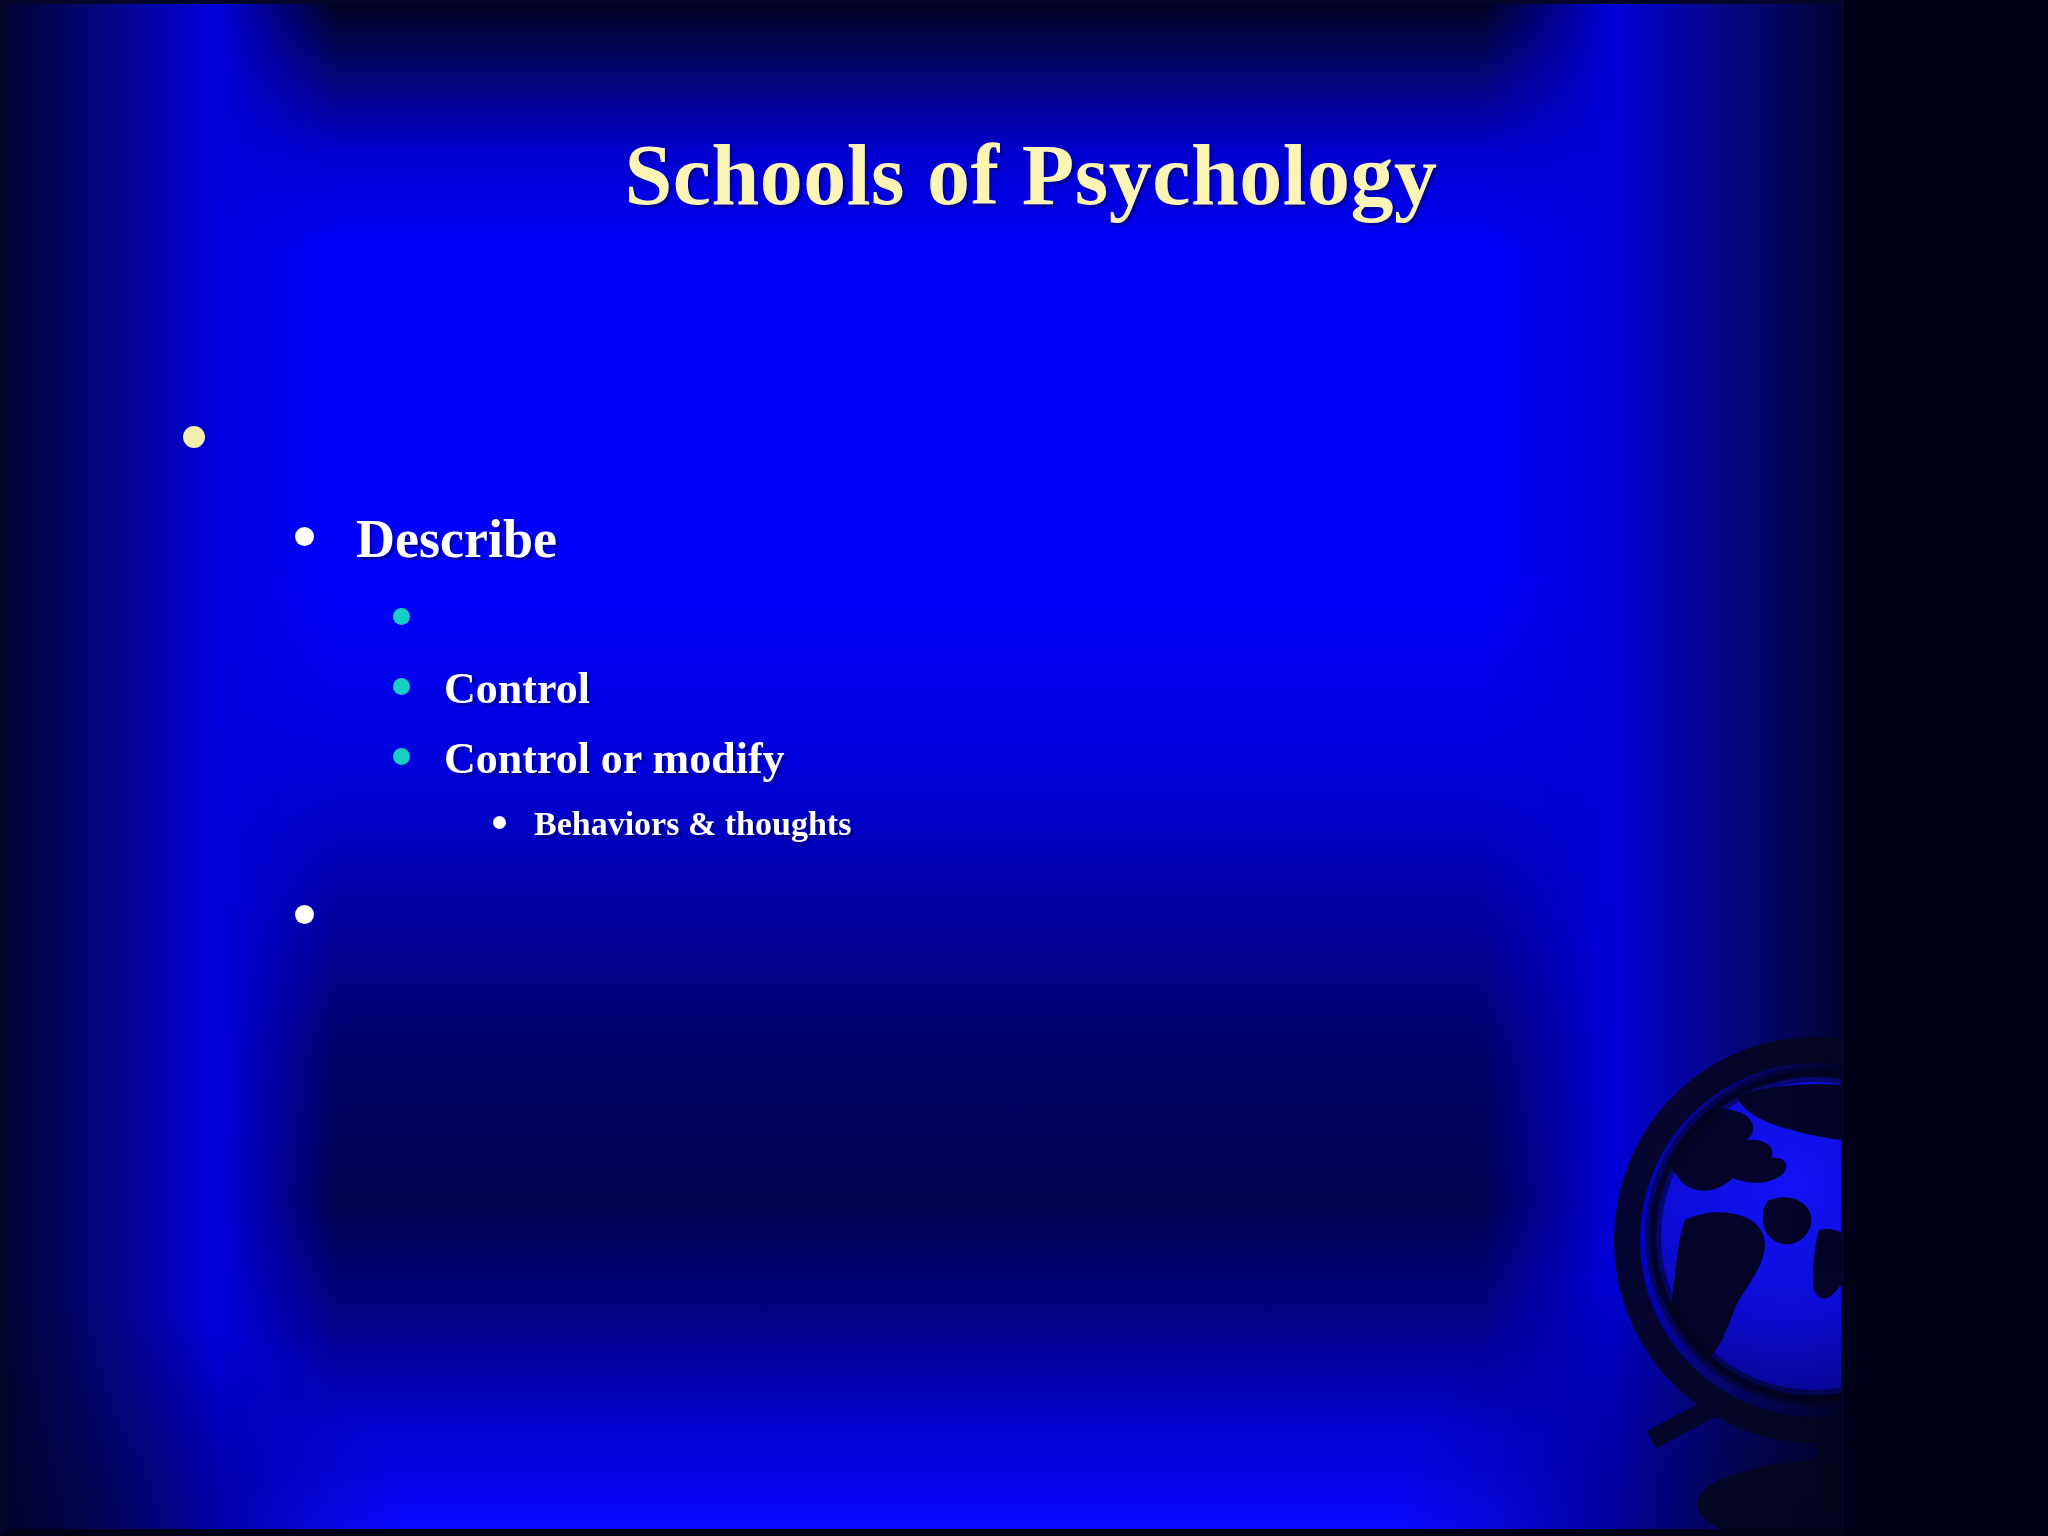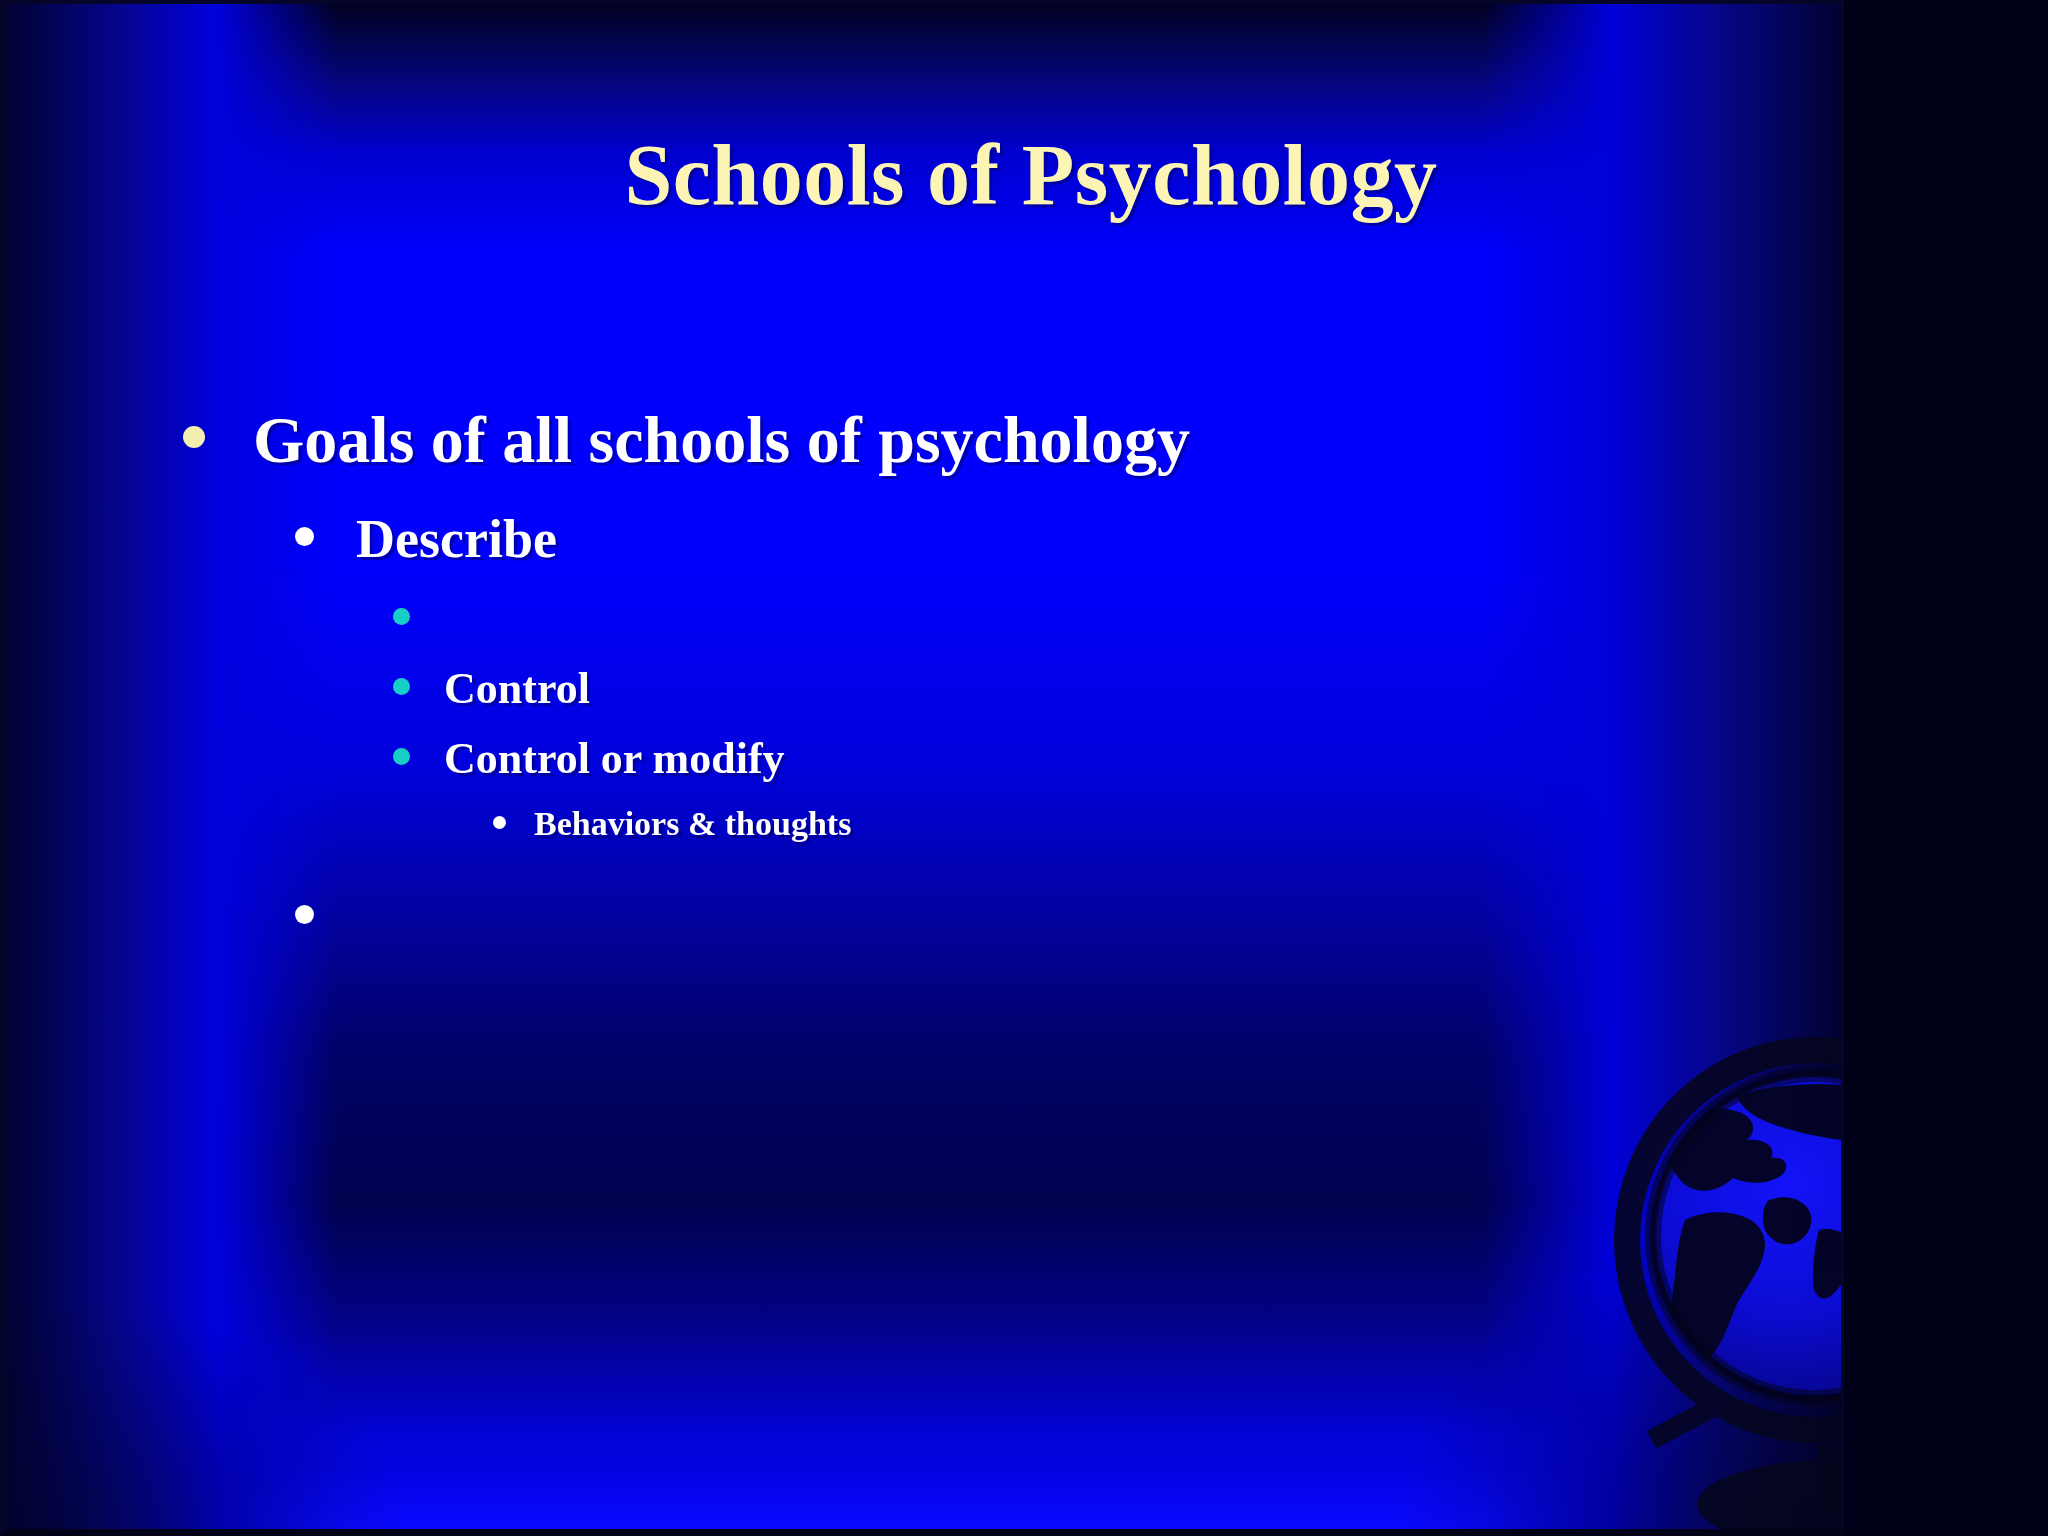--- a/index.html
+++ b/index.html
@@ -289,21 +289,21 @@
       <ellipse cx="250" cy="500" rx="140" ry="44" fill="#05051e" opacity="0.92"></ellipse>
       <rect x="232" y="440" width="26" height="68" fill="#05051e" opacity="0.9"></rect>
     </svg>
   </div>
 
   <div id="title">Schools of Psychology</div>
 
   <div id="outline">
 
     <div class="bullet-row lvl1">
-      <span class="bullet-dot"></span><span class="bullet-text">Goals of all schools of psychology</span>
+      <span class="bullet-dot"></span>
     </div>
 
     <div class="bullet-row lvl2">
       <span class="bullet-dot"></span><span class="bullet-text">Describe</span>
     </div>
 
     <div class="bullet-row lvl3">
       <span class="bullet-dot"></span>
     </div>
 

